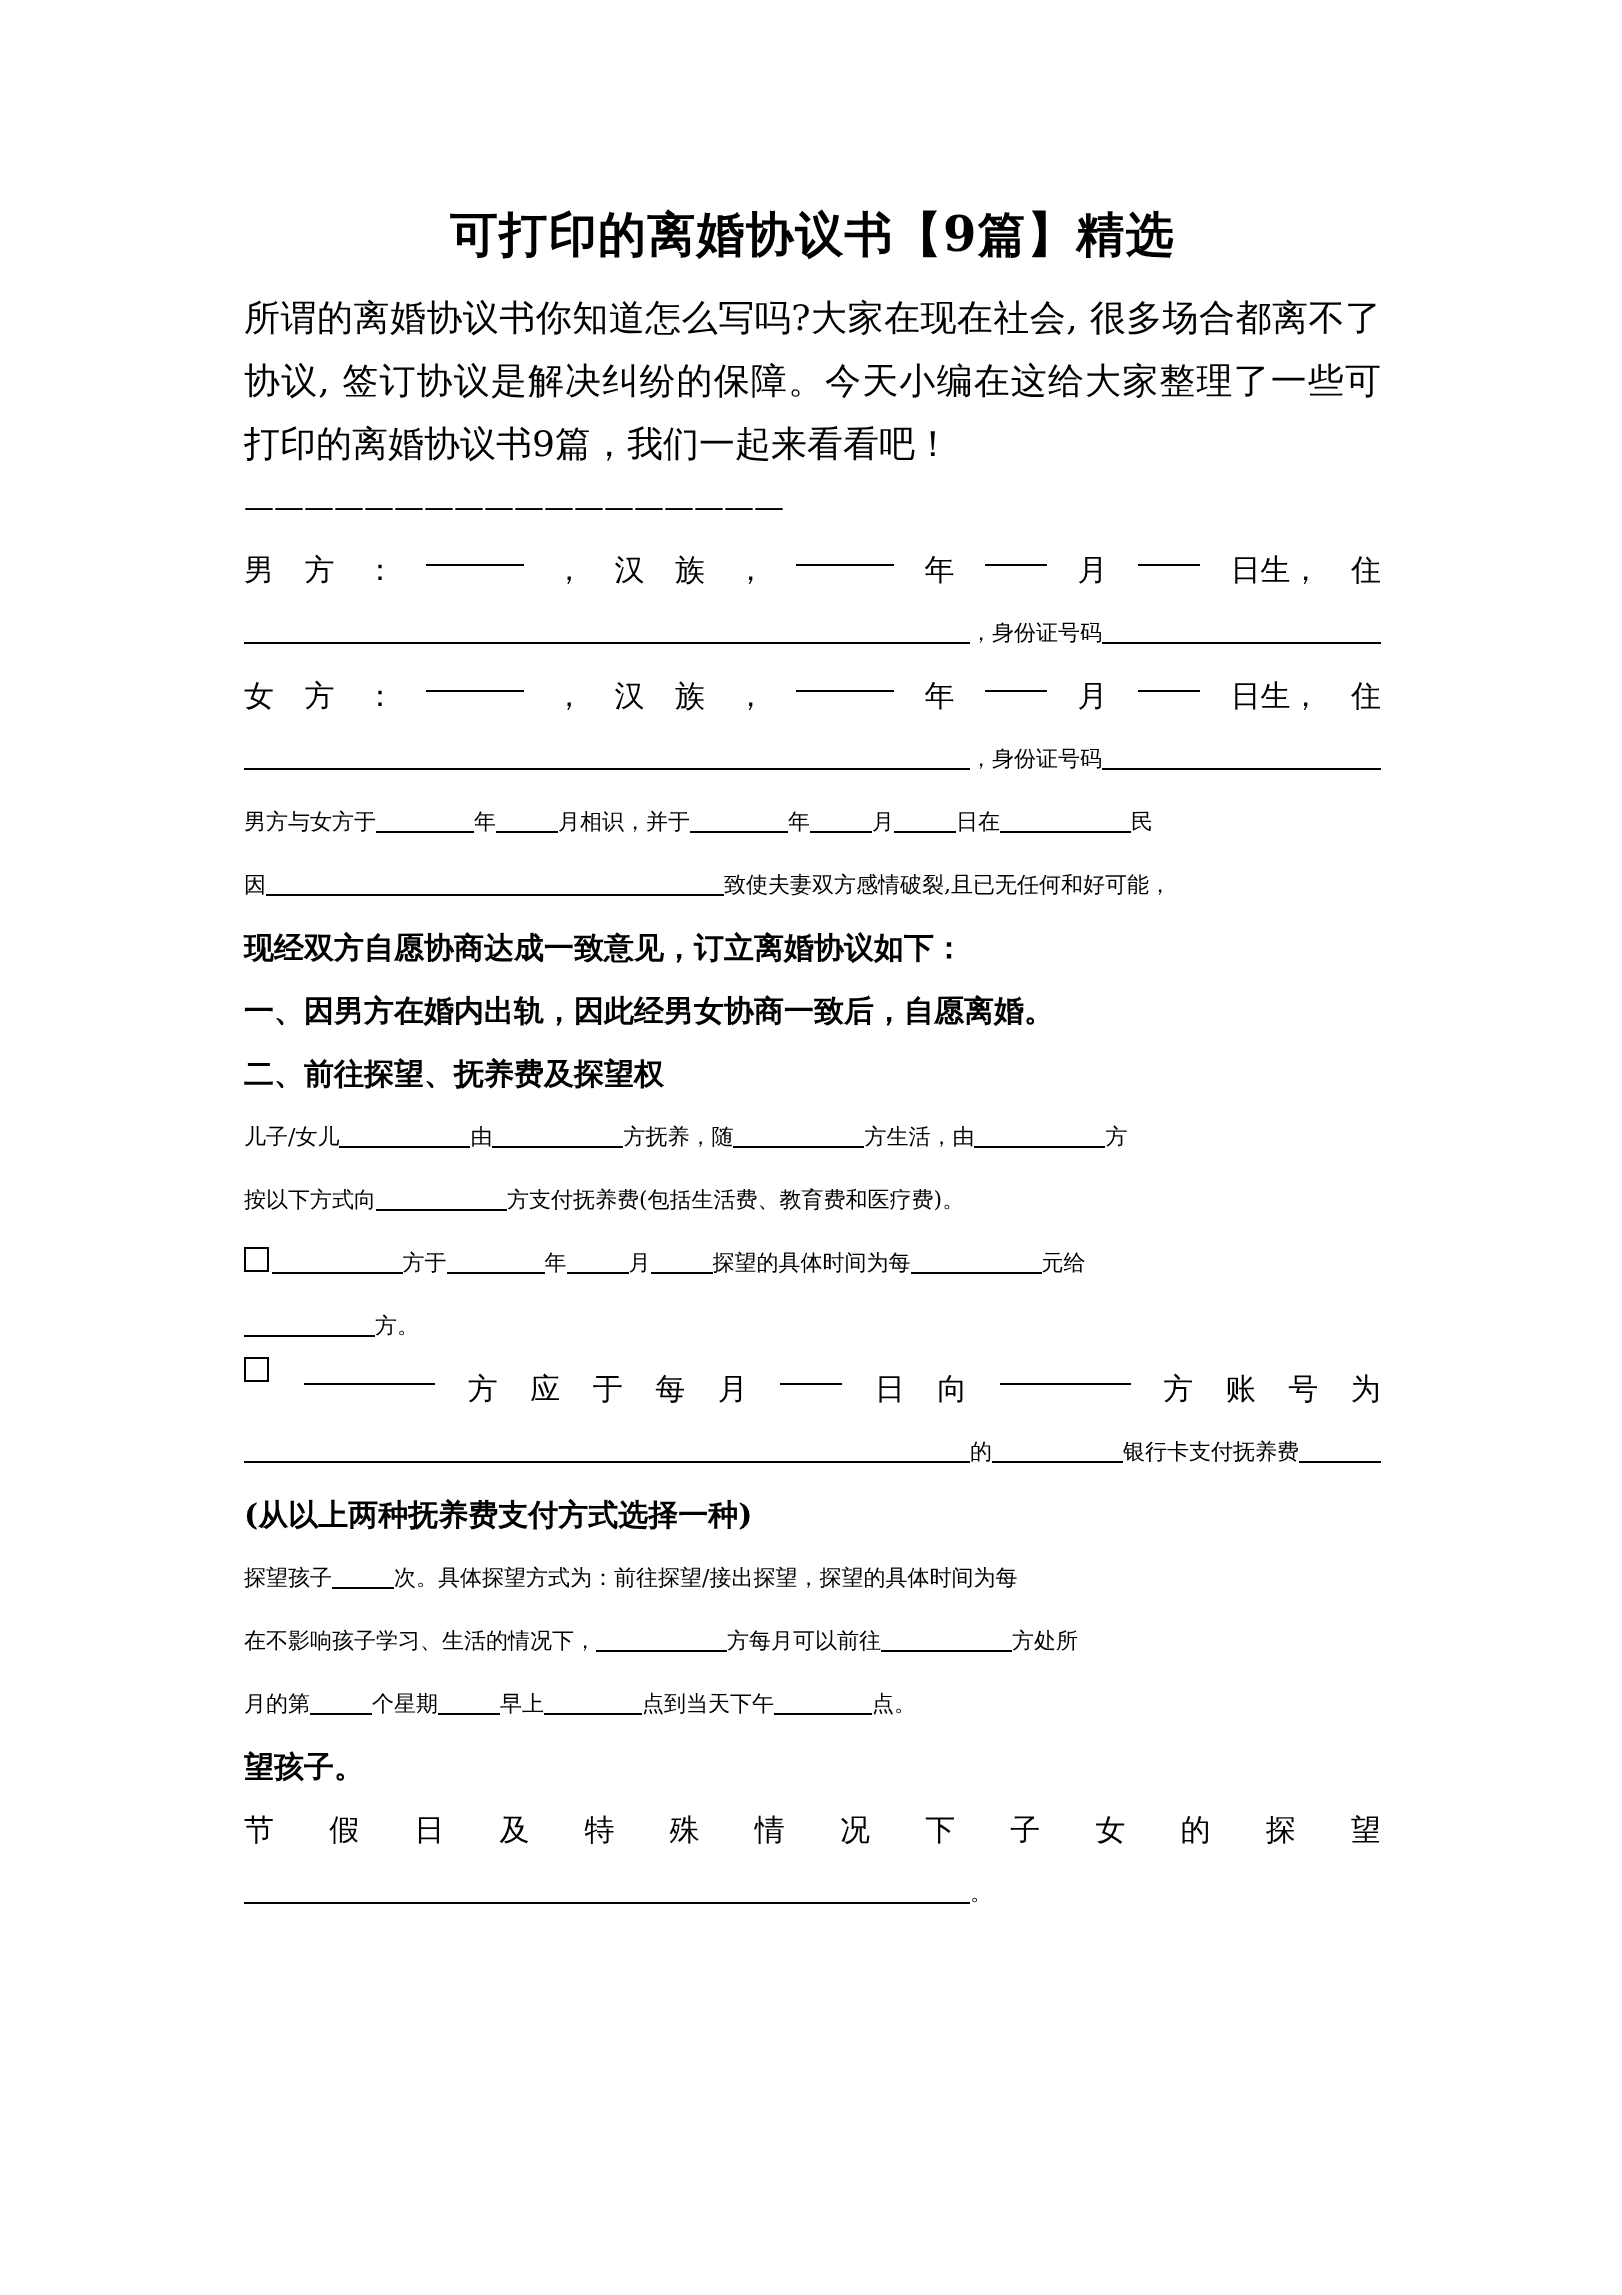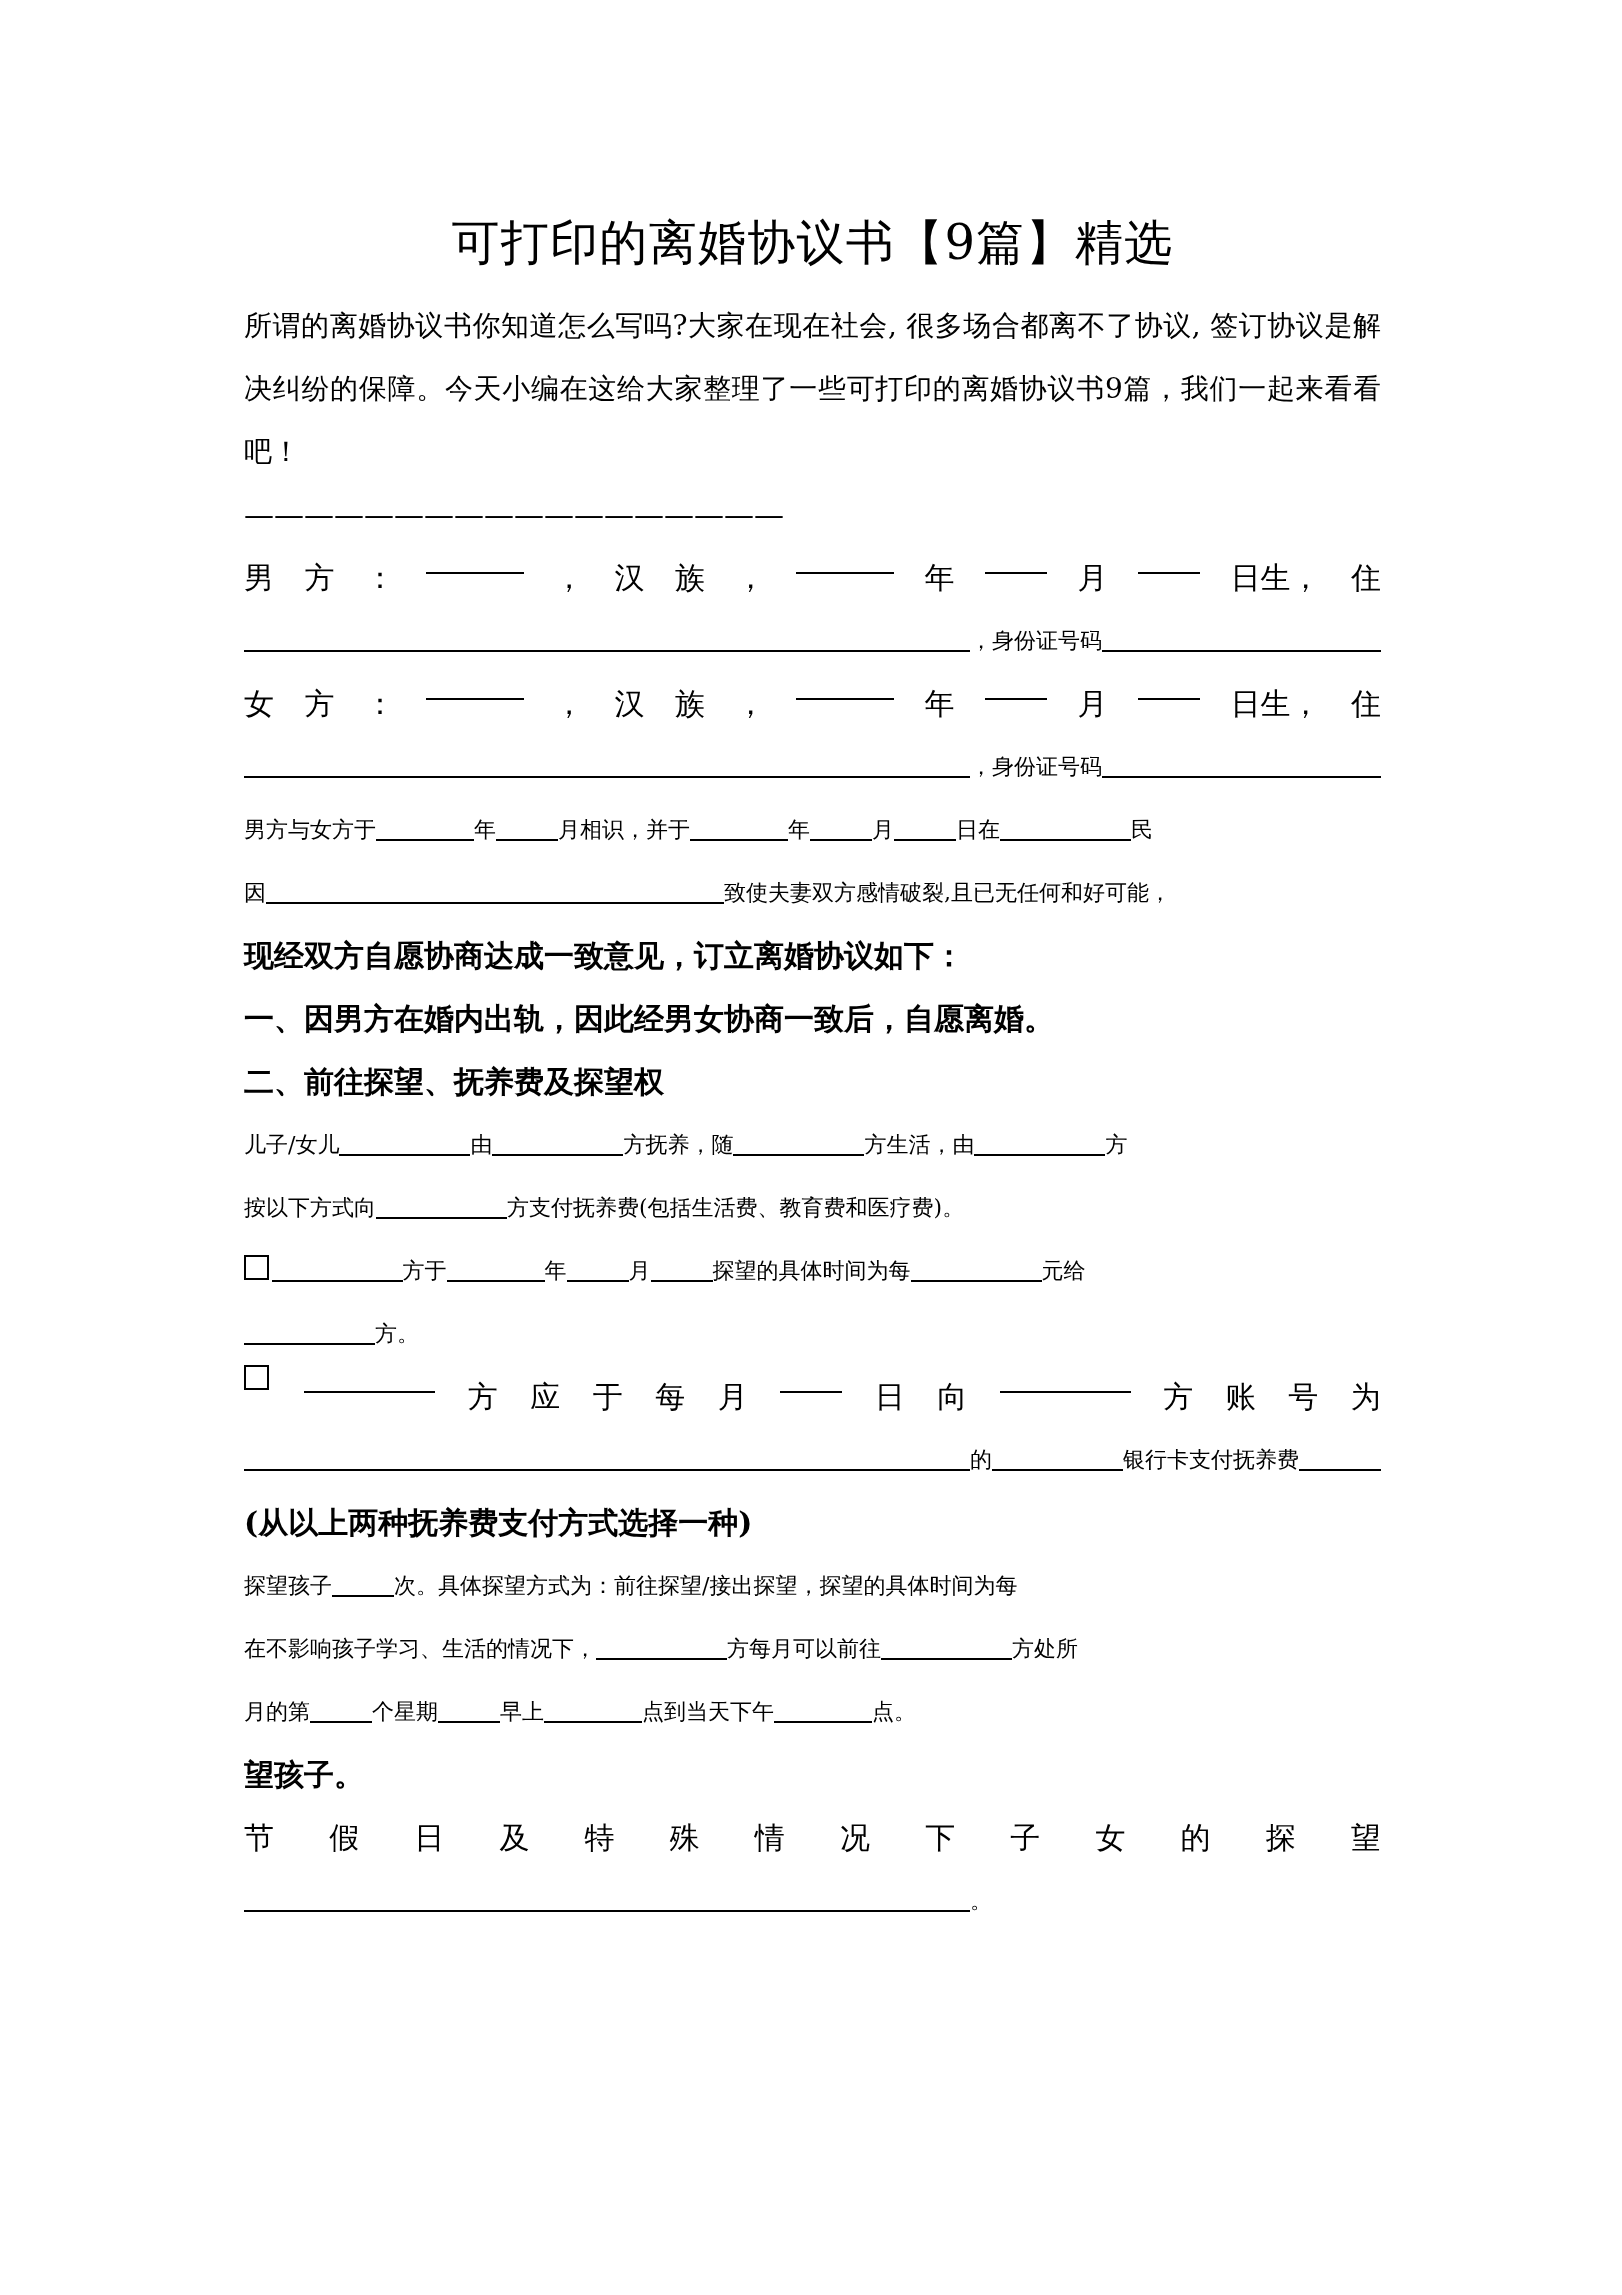--- a/index.html
+++ b/index.html
@@ -19,40 +19,40 @@
     position: relative;
     width: 1623px;
     height: 2295px;
     background: #ffffff;
     box-sizing: border-box;
     padding: 196px 242px 0 244px;
   }
 
   .doc-title {
     font-size: 48px;
-    font-weight: normal;
+    font-weight: bold;
     line-height: 1.25;
     text-align: center;
     letter-spacing: 1.3px;
-    margin: 16px 0 22px 0;
+    margin: 8px 0 22px 0;
     white-space: nowrap;
   }
 
   .para {
     font-size: 30px;
     line-height: 63px;
     text-align: justify;
     text-justify: inter-character;
     margin: 0;
     word-break: break-all;
     font-weight: bold;
   }
 
   .intro {
-    font-size: 28px;
+    font-size: 36px;
     line-height: 63px;
     text-align: justify;
     text-justify: inter-character;
     margin: 0 0 0 0;
     word-break: break-all;
   }
 
   .divider-line {
     font-size: 30px;
     line-height: 63px;

